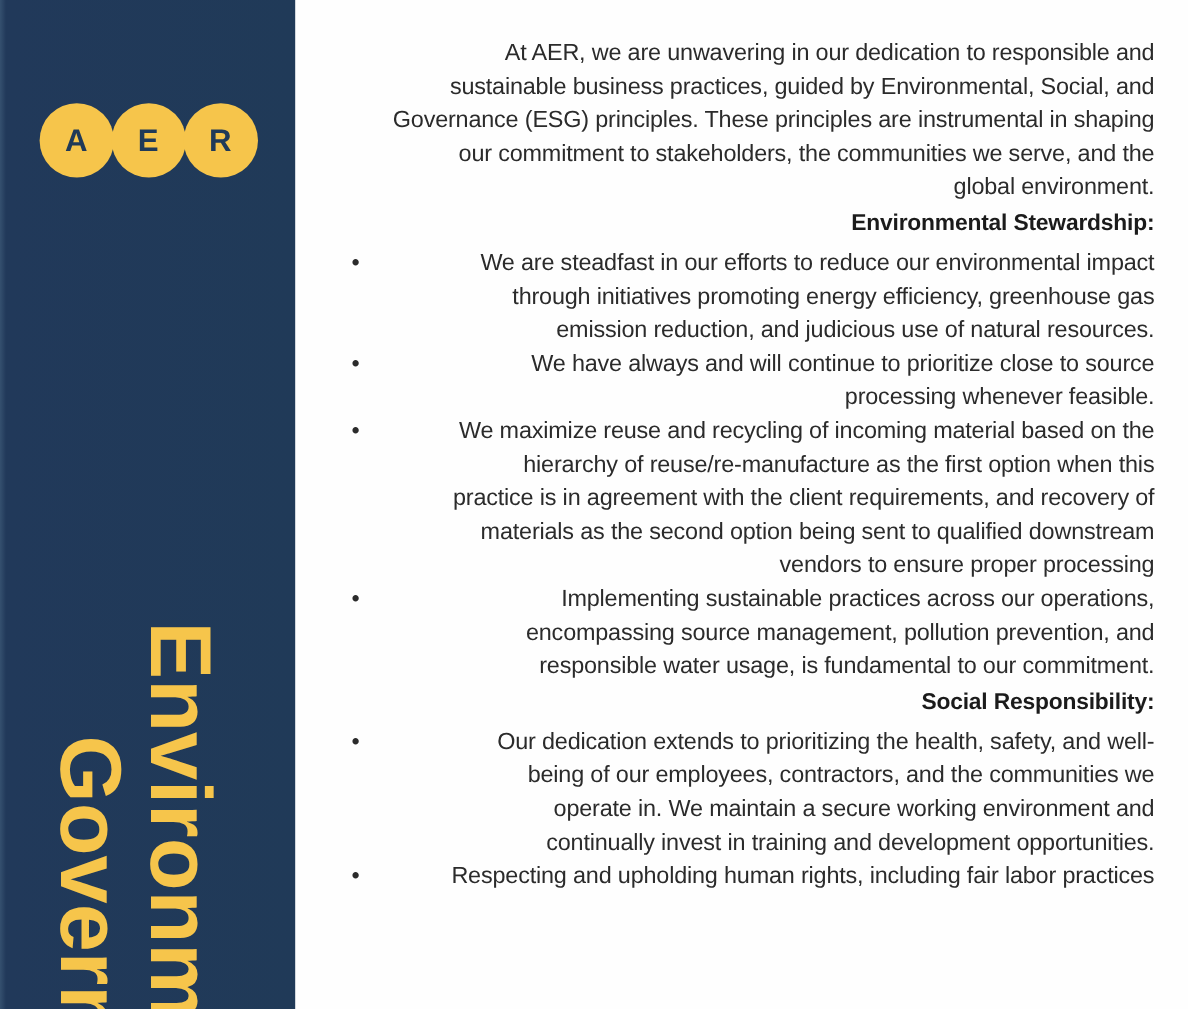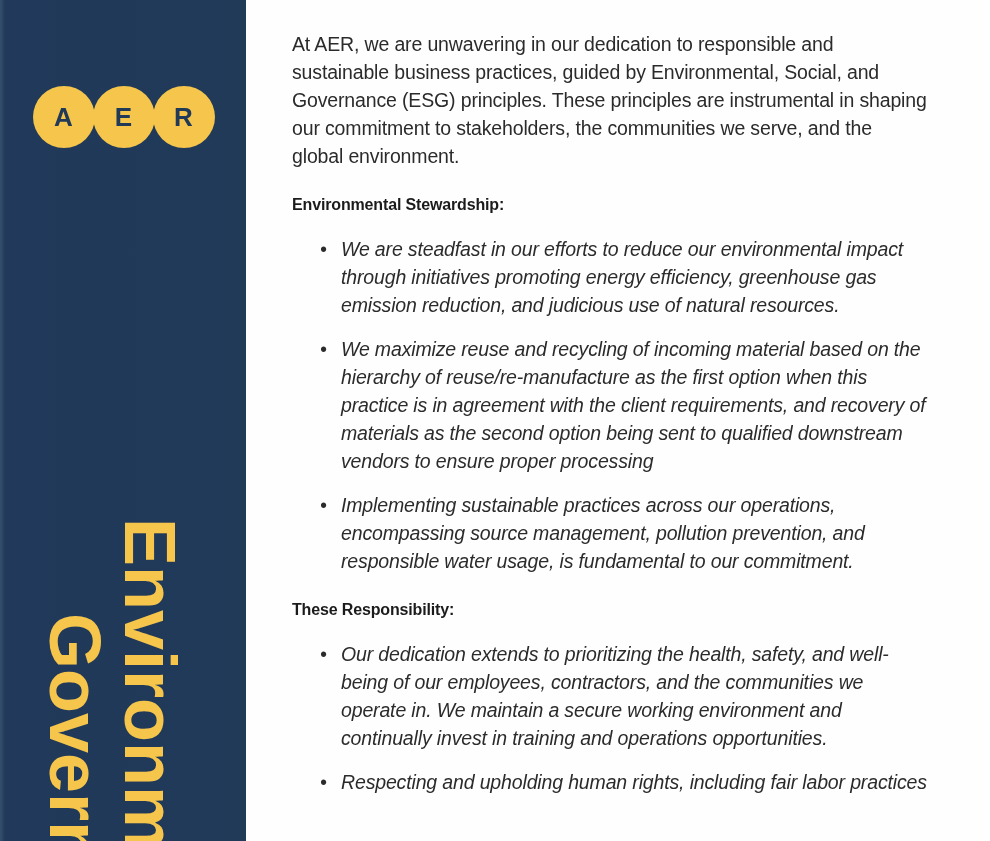--- a/index.html
+++ b/index.html
@@ -34,39 +34,38 @@
   .vline{
     position:absolute;white-space:nowrap;
     font-weight:bold;font-size:72px;line-height:75px;
     color:#f6c54b;letter-spacing:0px;
   }
   .vline.l1{left:0;top:0;}
   .vline.l2{left:95px;top:75px;}
   
   .main{
     position:absolute;left:246px;top:0;right:0;bottom:0;
-    padding:30px 28px 0 46px;
+    padding:30px 28px 0 35px;
     color:#2b2b2b;
-    font-size:19.5px;line-height:28px;letter-spacing:-0.15px;
+    font-size:19.5px;line-height:28px;letter-spacing:-0.15px;text-align:right;
   }
   .intro{
     margin:0;white-space:pre-line;
   }
   .section-heading{
-    margin:21px 0 0 0;
-    font-size:16px;line-height:28px;
+    margin:3px 0 0 0;
+    font-size:19px;line-height:28px;
     font-weight:bold;color:#1b1b1b;
   }
   ul.bullets{
     margin:4px 0 0 0;padding:0;list-style:none;
   }
   ul.bullets li{
-    position:relative;padding-left:33px;margin:16px;
+    position:relative;padding-left:33px;margin:0;
     white-space:pre-line;
-    font-style:italic;
   }
   ul.bullets li::before{
     content:"\2022";
     position:absolute;left:12px;top:0;
     color:#2b2b2b;
   }
 </style>
 </head>
 <body>
 
@@ -97,33 +96,35 @@
 sustainable business practices, guided by Environmental, Social, and
 Governance (ESG) principles. These principles are instrumental in shaping
 our commitment to stakeholders, the communities we serve, and the
 global environment.</p>
 
     <h3 class="section-heading">Environmental Stewardship:</h3>
     <ul class="bullets">
       <li>We are steadfast in our efforts to reduce our environmental impact
 through initiatives promoting energy efficiency, greenhouse gas
 emission reduction, and judicious use of natural resources.</li>
+      <li>We have always and will continue to prioritize close to source
+processing whenever feasible.</li>
       <li>We maximize reuse and recycling of incoming material based on the
 hierarchy of reuse/re-manufacture as the first option when this
 practice is in agreement with the client requirements, and recovery of
 materials as the second option being sent to qualified downstream
 vendors to ensure proper processing</li>
       <li>Implementing sustainable practices across our operations,
 encompassing source management, pollution prevention, and
 responsible water usage, is fundamental to our commitment.</li>
     </ul>
 
-    <h3 class="section-heading">These Responsibility:</h3>
+    <h3 class="section-heading">Social Responsibility:</h3>
     <ul class="bullets">
       <li>Our dedication extends to prioritizing the health, safety, and well-
 being of our employees, contractors, and the communities we
 operate in. We maintain a secure working environment and
-continually invest in training and operations opportunities.</li>
+continually invest in training and development opportunities.</li>
       <li>Respecting and upholding human rights, including fair labor practices</li>
     </ul>
 
   </main>
 </div>
 
 </body></html>

